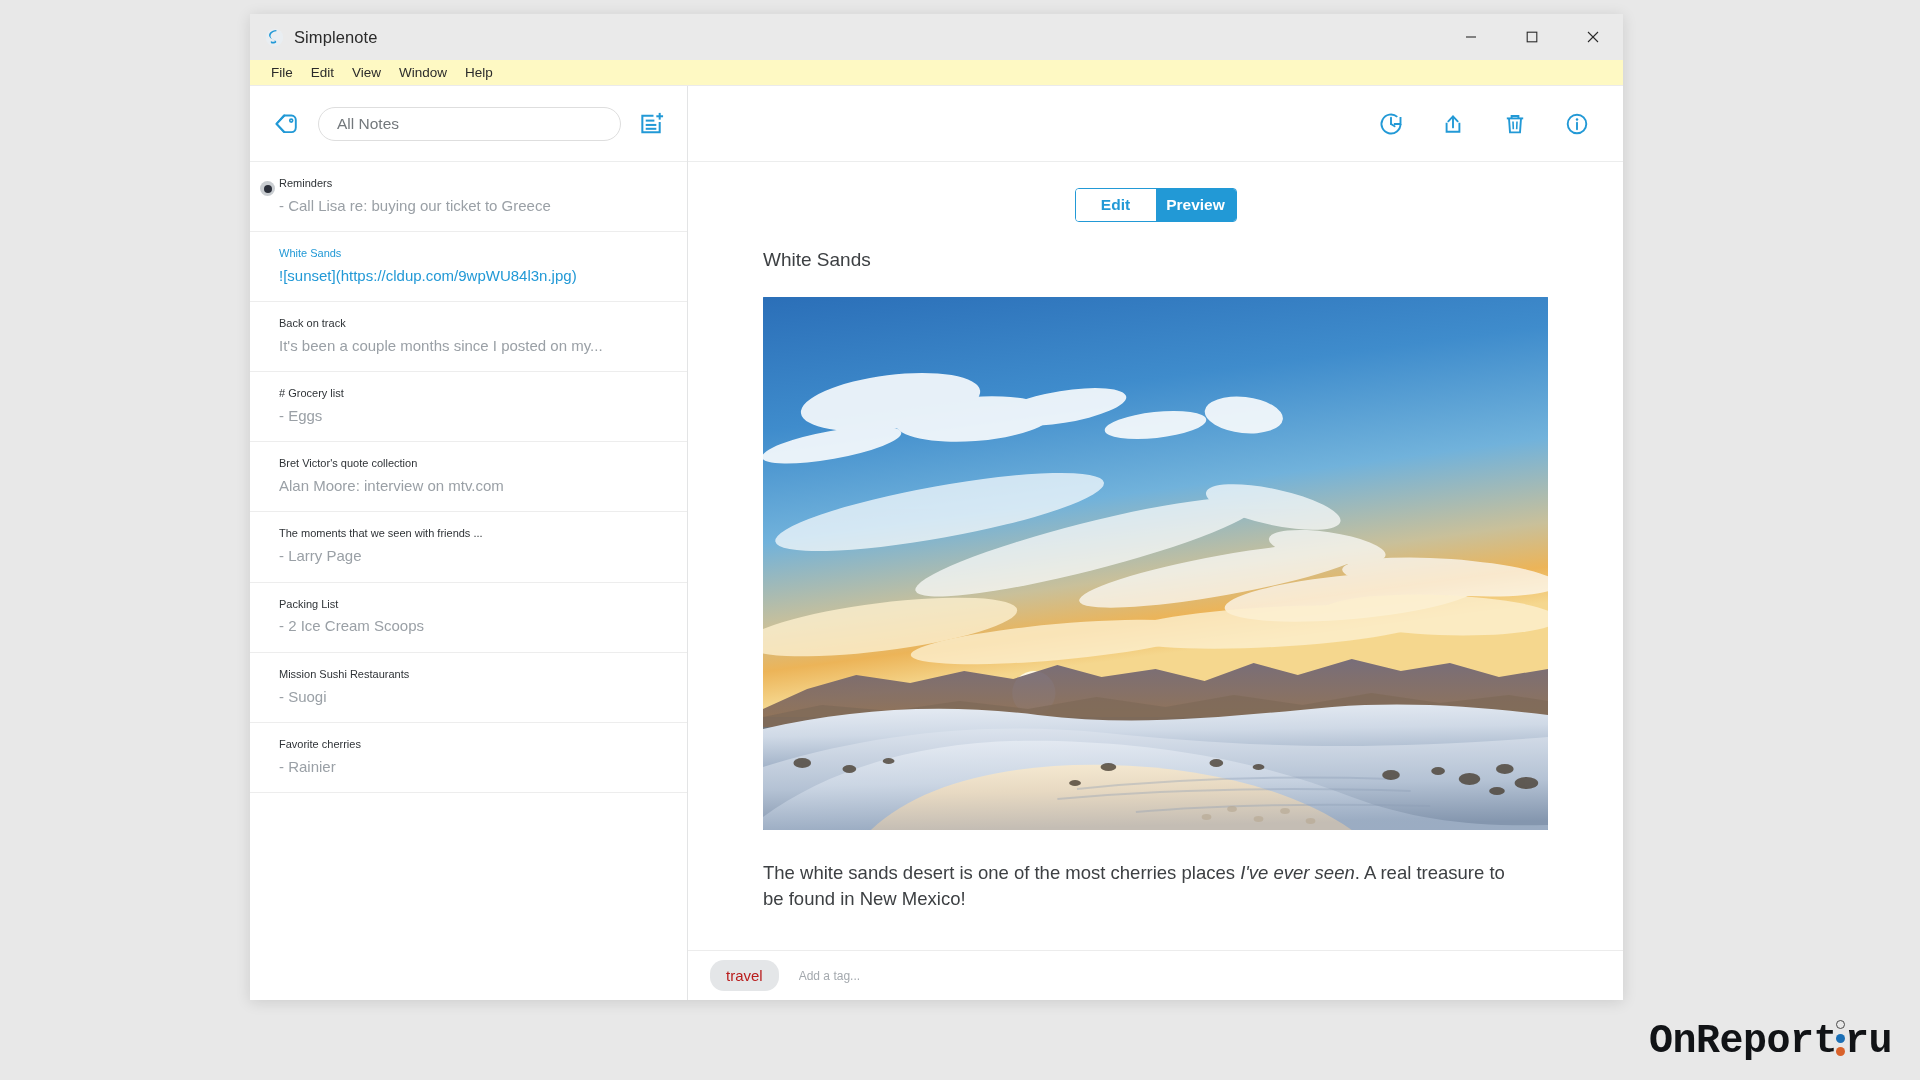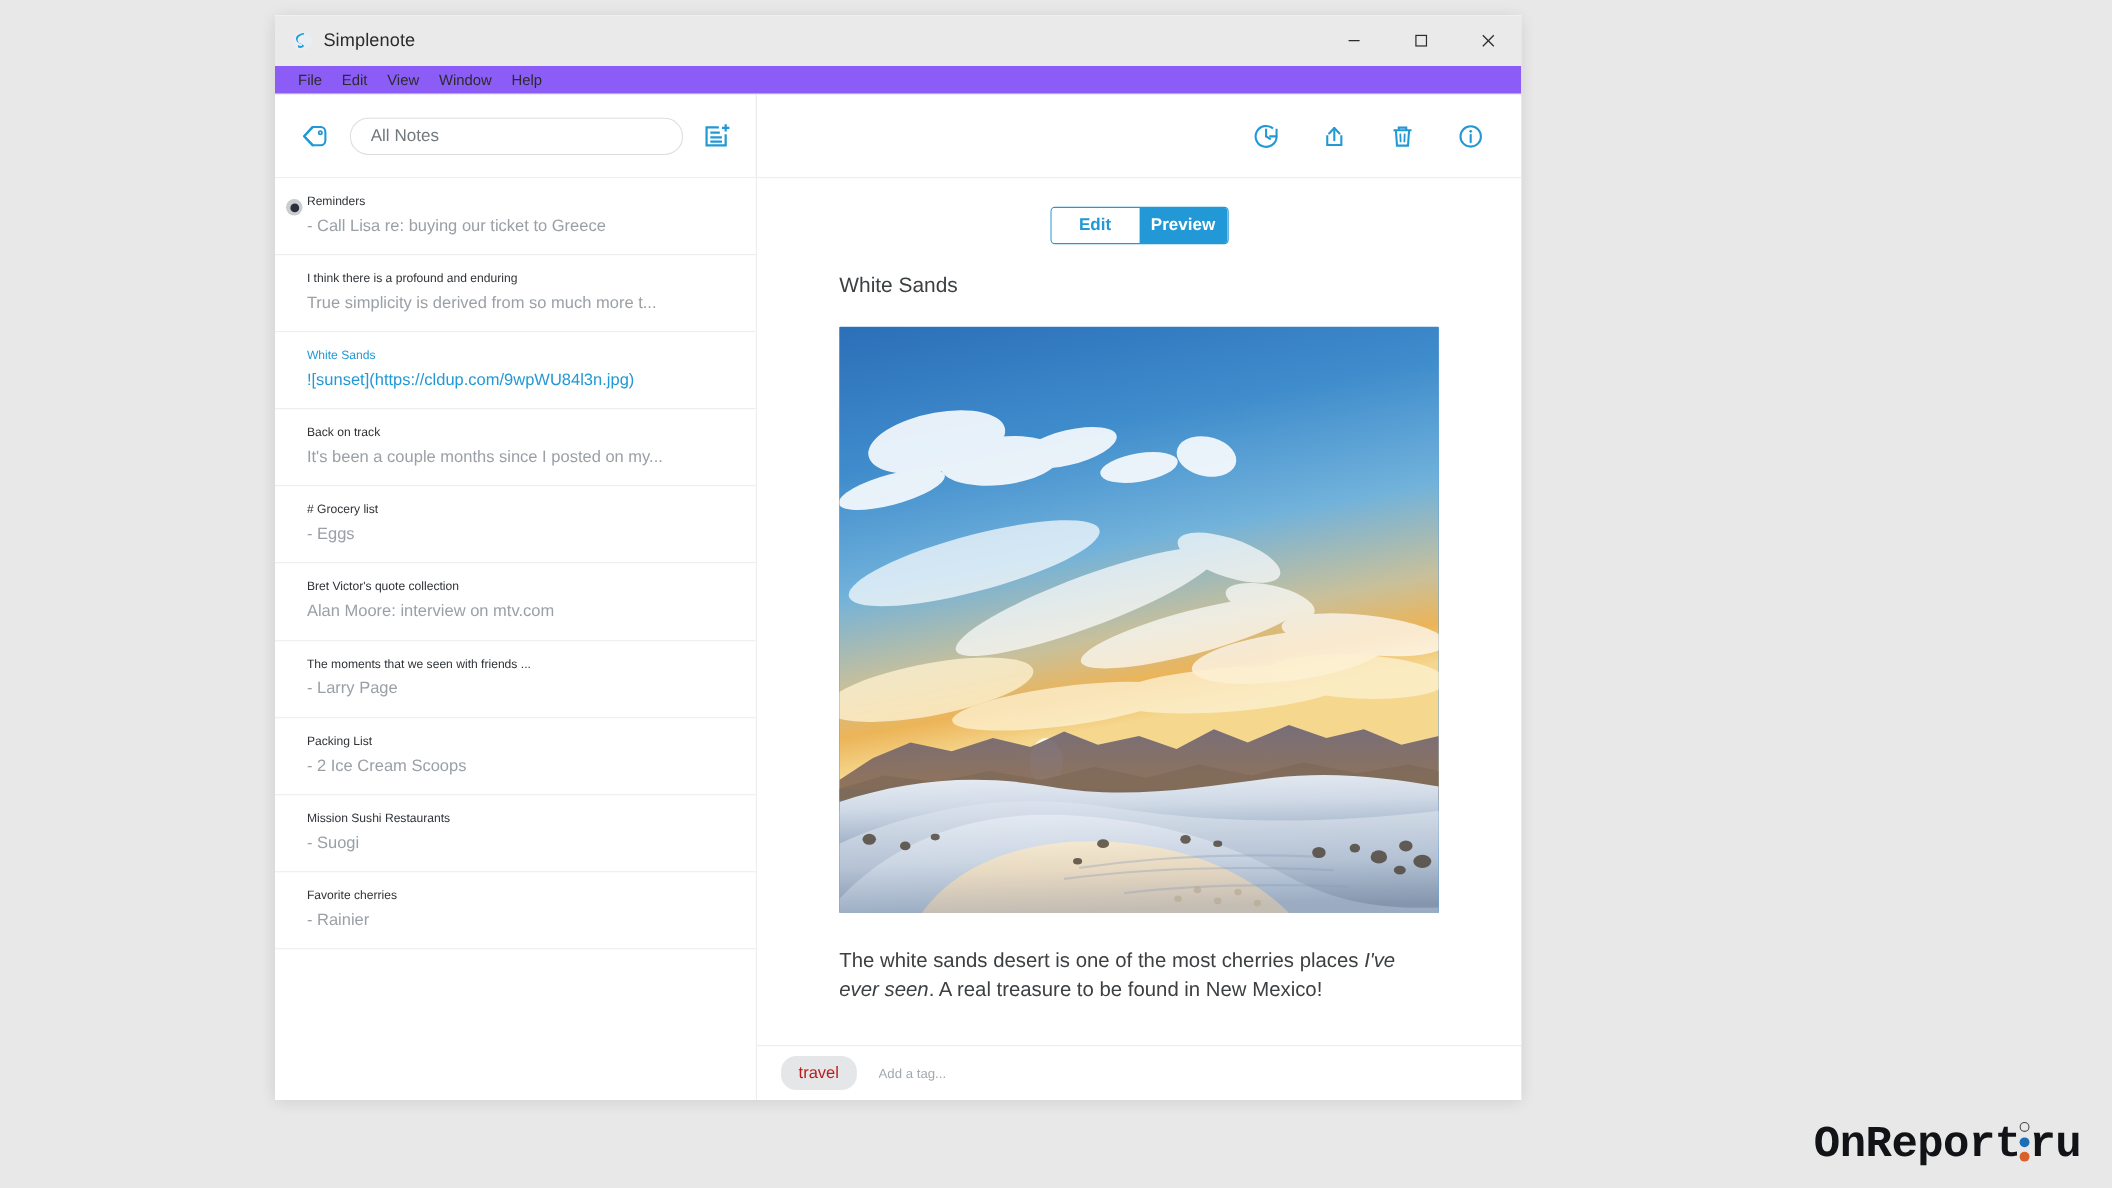--- a/index.html
+++ b/index.html
@@ -17,21 +17,21 @@
     width: 1920px;
     height: 1080px;
     background: #e8e8e8;
   }
 
   
   #app-window {
     position: absolute;
     left: 250px;
     top: 14px;
-    width: 1133px;
+    width: 1373px;
     height: 986px;
     background: #ffffff;
     box-shadow: 0 2px 14px rgba(0,0,0,0.12);
     display: flex;
     flex-direction: column;
     overflow: hidden;
   }
 
   
   #title-bar {
@@ -61,21 +61,21 @@
   }
   .win-btn {
     width: 61px; height: 46px;
     display: flex; align-items: center; justify-content: center;
     cursor: default;
   }
 
   
   #menu-bar {
     height: 26px;
-    background: #8b5cf6;
+    background: #fef9c3;
     display: flex;
     align-items: center;
     padding-left: 12px;
     flex: 0 0 auto;
     border-bottom: 1px solid #ebebeb;
   }
   .menu-item {
     font-size: 13.5px;
     color: #2b2b2b;
     padding: 2px 9px;
@@ -429,24 +429,20 @@
         </div>
 
         <div id="note-list">
 
           <div class="note-row">
             <div class="pub-indicator"></div>
             <div class="note-title">Reminders</div>
             <div class="note-excerpt">- Call Lisa re: buying our ticket to Greece</div>
           </div>
 
-          <div class="note-row">
-            <div class="note-title">I think there is a profound and enduring</div>
-            <div class="note-excerpt">True simplicity is derived from so much more t...</div>
-          </div>
 
           <div class="note-row selected">
             <div class="note-title">White Sands</div>
             <div class="note-excerpt">![sunset](https://cldup.com/9wpWU84l3n.jpg)</div>
           </div>
 
           <div class="note-row">
             <div class="note-title">Back on track</div>
             <div class="note-excerpt">It's been a couple months since I posted on my...</div>
           </div>

